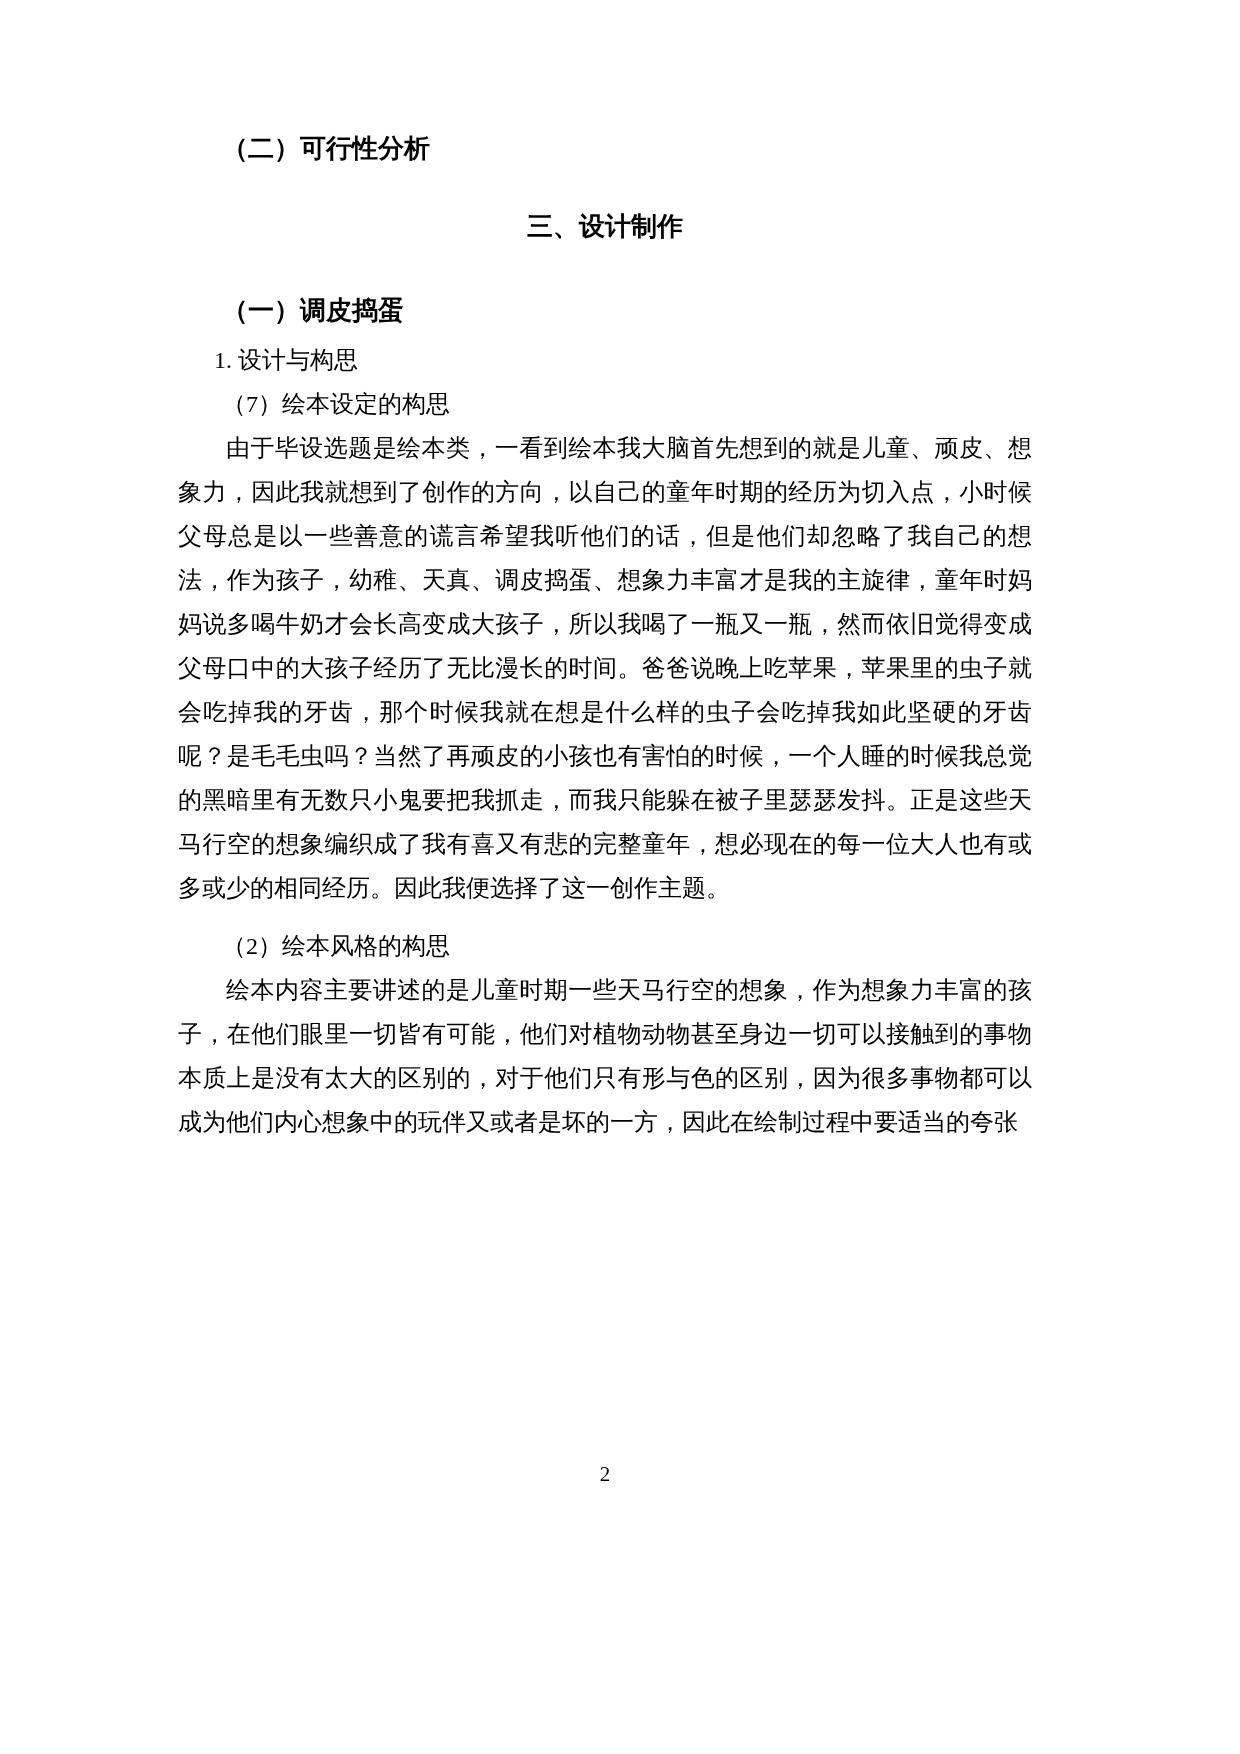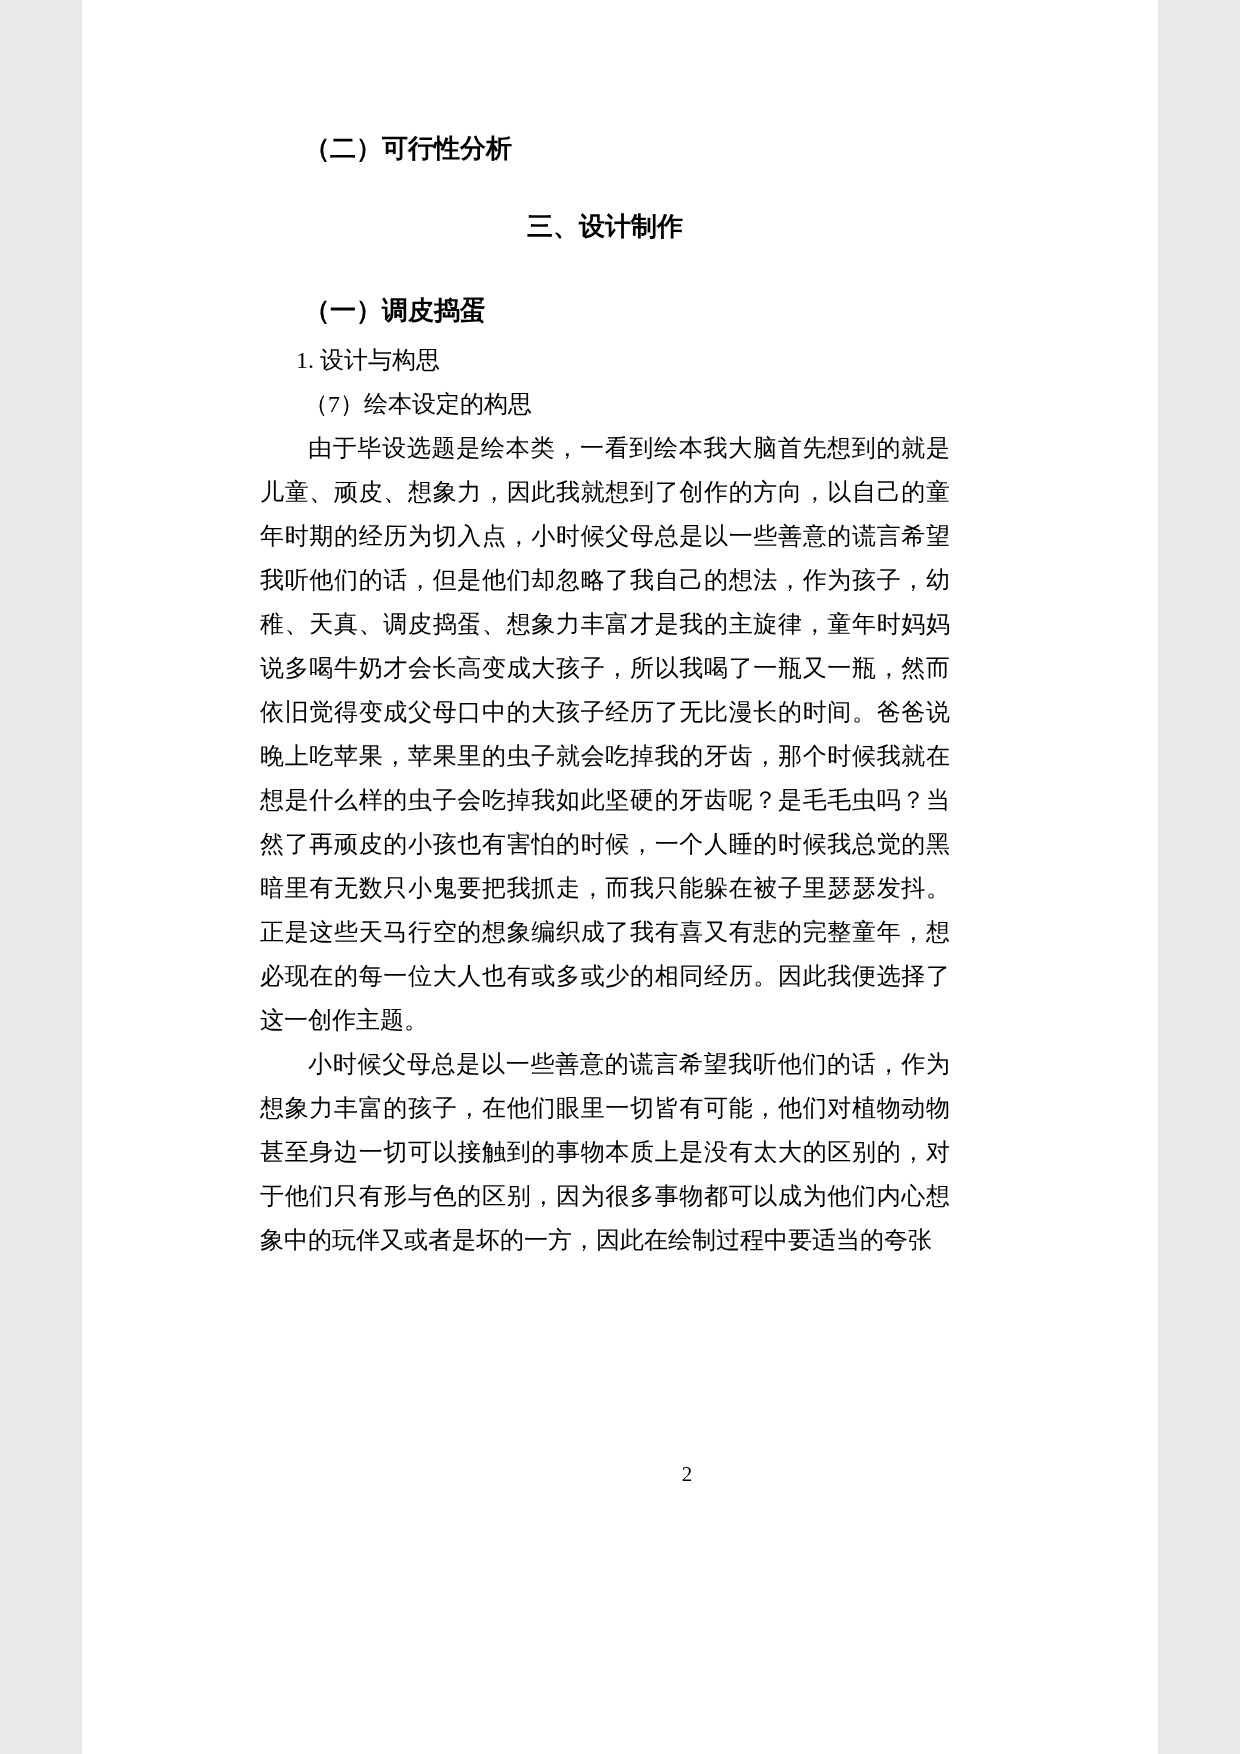--- a/index.html
+++ b/index.html
@@ -1,20 +1,20 @@
 <!DOCTYPE html>
 <html lang="zh"><head>
 <meta charset="utf-8">
 <title>Document Page</title>
 <style>
   * { margin: 0; padding: 0; box-sizing: border-box; }
   html, body { background: #e9e9e9; }
   .page {
     position: relative;
-    width: 1076px;
+    width: 1240px;
     height: 1754px;
     margin: 0 auto;
     background: #ffffff;
     color: #000000;
     font-family: "Liberation Serif", "DejaVu Serif", serif;
     overflow: hidden;
   }
   .content {
     padding: 126px 208px 0 178px; 
   }
@@ -73,21 +73,22 @@
     <h1 class="h-main">三、设计制作</h1>
 
     <h2 class="h-sub">（一）调皮捣蛋</h2>
 
     <p class="list-item lvl1">1. 设计与构思</p>
 
     <p class="list-item lvl2">（7）绘本设定的构思</p>
 
     <p class="body-para">由于毕设选题是绘本类，一看到绘本我大脑首先想到的就是儿童、顽皮、想象力，因此我就想到了创作的方向，以自己的童年时期的经历为切入点，小时候父母总是以一些善意的谎言希望我听他们的话，但是他们却忽略了我自己的想法，作为孩子，幼稚、天真、调皮捣蛋、想象力丰富才是我的主旋律，童年时妈妈说多喝牛奶才会长高变成大孩子，所以我喝了一瓶又一瓶，然而依旧觉得变成父母口中的大孩子经历了无比漫长的时间。爸爸说晚上吃苹果，苹果里的虫子就会吃掉我的牙齿，那个时候我就在想是什么样的虫子会吃掉我如此坚硬的牙齿呢？是毛毛虫吗？当然了再顽皮的小孩也有害怕的时候，一个人睡的时候我总觉的黑暗里有无数只小鬼要把我抓走，而我只能躲在被子里瑟瑟发抖。正是这些天马行空的想象编织成了我有喜又有悲的完整童年，想必现在的每一位大人也有或多或少的相同经历。因此我便选择了这一创作主题。</p>
 
+    <p class="list-item lvl2 mt-gap">（2）绘本风格的构思</p>
 
-    <p class="body-para">小时候父母总是以一些善意的谎言希望我听他们的话，作为想象力丰富的孩子，在他们眼里一切皆有可能，他们对植物动物甚至身边一切可以接触到的事物本质上是没有太大的区别的，对于他们只有形与色的区别，因为很多事物都可以成为他们内心想象中的玩伴又或者是坏的一方，因此在绘制过程中要适当的夸张</p>
+    <p class="body-para">绘本内容主要讲述的是儿童时期一些天马行空的想象，作为想象力丰富的孩子，在他们眼里一切皆有可能，他们对植物动物甚至身边一切可以接触到的事物本质上是没有太大的区别的，对于他们只有形与色的区别，因为很多事物都可以成为他们内心想象中的玩伴又或者是坏的一方，因此在绘制过程中要适当的夸张</p>
 
   </main>
 
   <footer class="footer">
     <span class="page-num">2</span>
   </footer>
 </div>
 
 </body></html>

